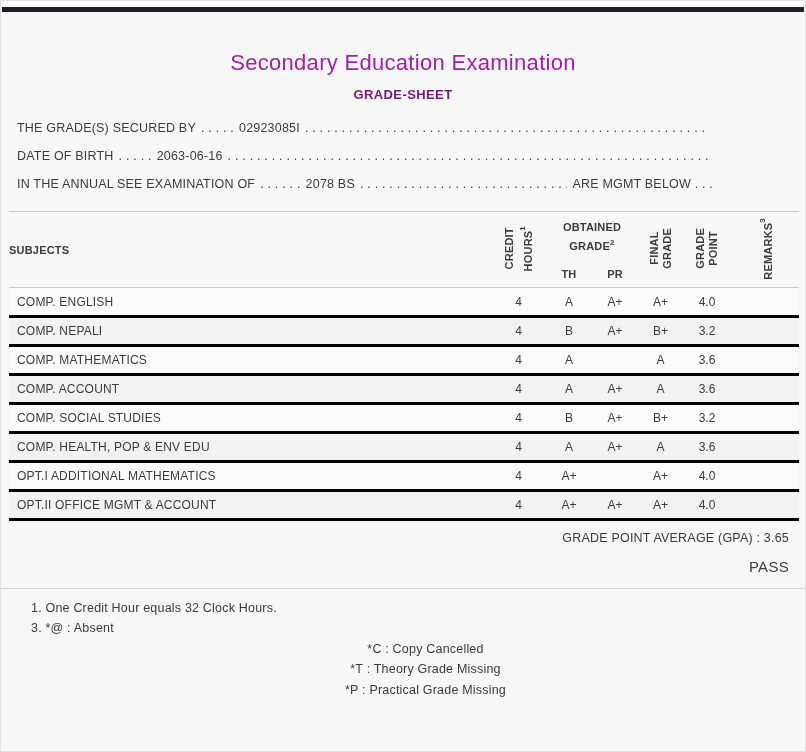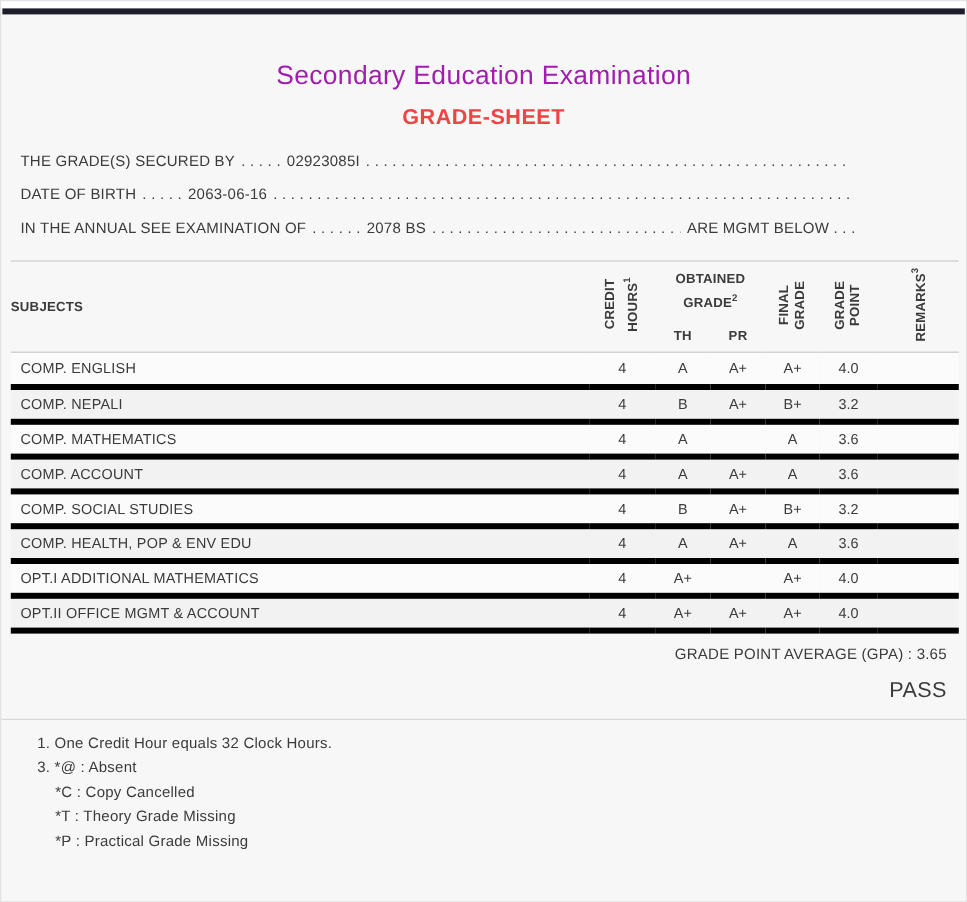--- a/index.html
+++ b/index.html
@@ -23,24 +23,24 @@
     margin: 38px 0 0;
     text-align: center;
     font-size: 22px;
     font-weight: 400;
     color: #a21caf;
     letter-spacing: 0.3px;
   }
   .subtitle {
     margin: 11px 0 0;
     text-align: center;
-    font-size: 18px;
+    font-size: 13px;
     font-weight: 700;
     letter-spacing: 0.4px;
-    color: #ef4444;
+    color: #701a75;
   }
 
   .info { margin: 12px 16px 0; text-align: right; }
   .info-line {
     display: flex;
     width: 696px;
     height: 28px;
     line-height: 28px;
     font-size: 12.5px;
     letter-spacing: 0.2px;
@@ -73,42 +73,42 @@
   th.subhead { vertical-align: middle; text-align: center; padding-bottom: 4px; }
   .vert {
     display: inline-block;
     writing-mode: vertical-rl;
     transform: rotate(180deg);
     line-height: 13px;
     white-space: nowrap;
   }
   .grades sup { font-size: 8px; }
 
-  .grades tbody tr { border-bottom: 5px solid #000000; }
+  .grades tbody tr { border-bottom: 3px solid #000000; }
   .grades tbody tr:nth-child(odd) { background: #fbfbfb; }
   .grades tbody tr:nth-child(even) { background: #f2f2f2; }
   .grades td {
     height: 29px;
     font-size: 12px;
     text-align: center;
     padding: 0;
     color: #3b3b3b;
   }
   .grades td.subject { text-align: left; padding-left: 8px; letter-spacing: 0.2px; }
 
   .summary { margin: 10px 16px 0; text-align: right; font-size: 12.5px; letter-spacing: 0.2px; }
-  .result  { margin: 13px 16px 0; text-align: right; font-size: 18px; letter-spacing: 0.3px; }
+  .result  { margin: 13px 16px 0; text-align: right; font-size: 15px; letter-spacing: 0.3px; }
 
   .footnotes {
     margin-top: 13px;
     border-top: 1px solid #d8d8d8;
     padding: 9px 0 0 8px;
   }
   .fn { font-size: 12.5px; line-height: 20.4px; letter-spacing: 0.2px; margin-left: 22px; }
-  .fn.sub { padding-left: 15px; }
+  .fn.sub { padding-left: 15px; text-align: center; }
 </style>
 </head>
 <body>
 
 <div class="page">
   <div class="top-strip"></div>
   <div class="top-bar"></div>
 
   <div class="title">Secondary Education Examination</div>
   <div class="subtitle">GRADE-SHEET</div>

